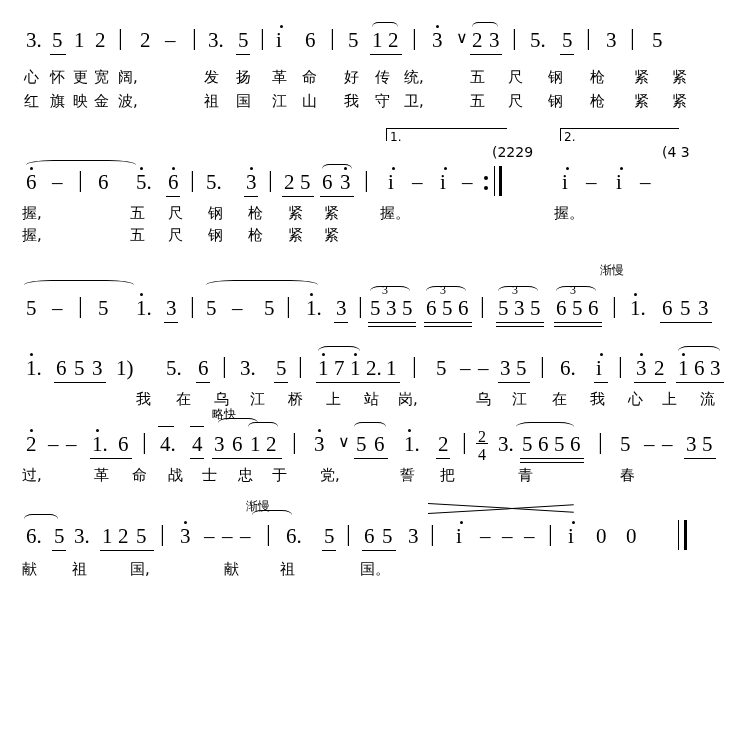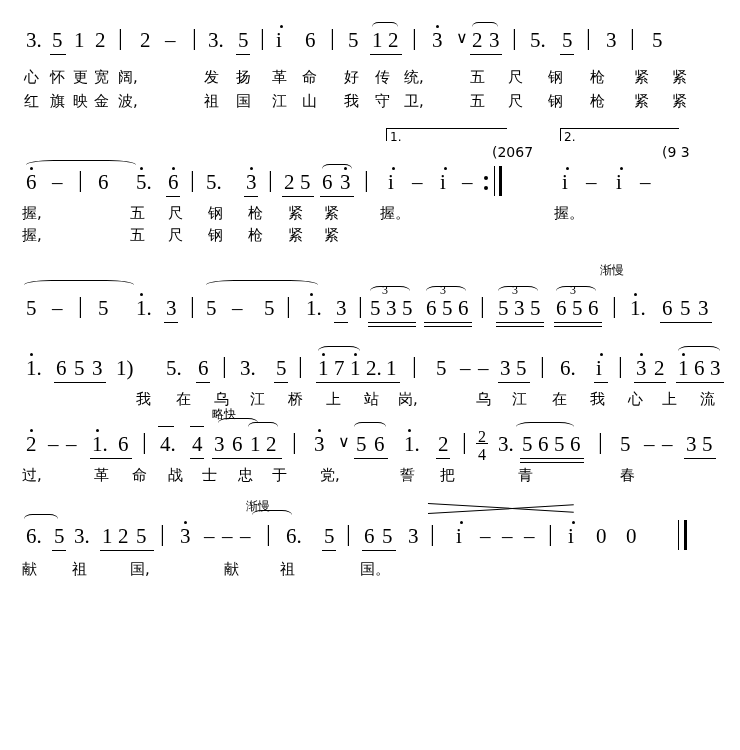--- a/index.html
+++ b/index.html
@@ -236,22 +236,22 @@
     </div>
   </div>
 
   <div class="system" style="top:128px;">
 
     <div class="volta" style="left:386px; top:0px; width:120px;"></div>
     <span class="expr" style="left:390px; top:2px;">1.</span>
     <div class="volta" style="left:560px; top:0px; width:118px;"></div>
     <span class="expr" style="left:564px; top:2px;">2.</span>
 
-    <span class="expr" style="left:492px; top:16px; font-size:14px;">(2067</span>
-    <span class="expr" style="left:662px; top:16px; font-size:14px;">(9 3</span>
+    <span class="expr" style="left:492px; top:16px; font-size:14px;">(2229</span>
+    <span class="expr" style="left:662px; top:16px; font-size:14px;">(4 3</span>
 
     <div class="noteline" style="position:absolute; top:32px; left:0; width:740px;">
       <div class="slur" style="left:26px; top:0px; width:110px;"></div>
       <span class="tok" style="left:26px; top:12px;">6</span>
       <div class="dotu" style="left:30px; top:7px;"></div>
       <span class="tok" style="left:52px; top:12px;">–</span>
       <span class="tok bar" style="left:78px; top:9px;">|</span>
       <span class="tok" style="left:98px; top:12px;">6</span>
       <span class="tok" style="left:136px; top:12px;">5.</span>
       <div class="dotu" style="left:140px; top:7px;"></div>

